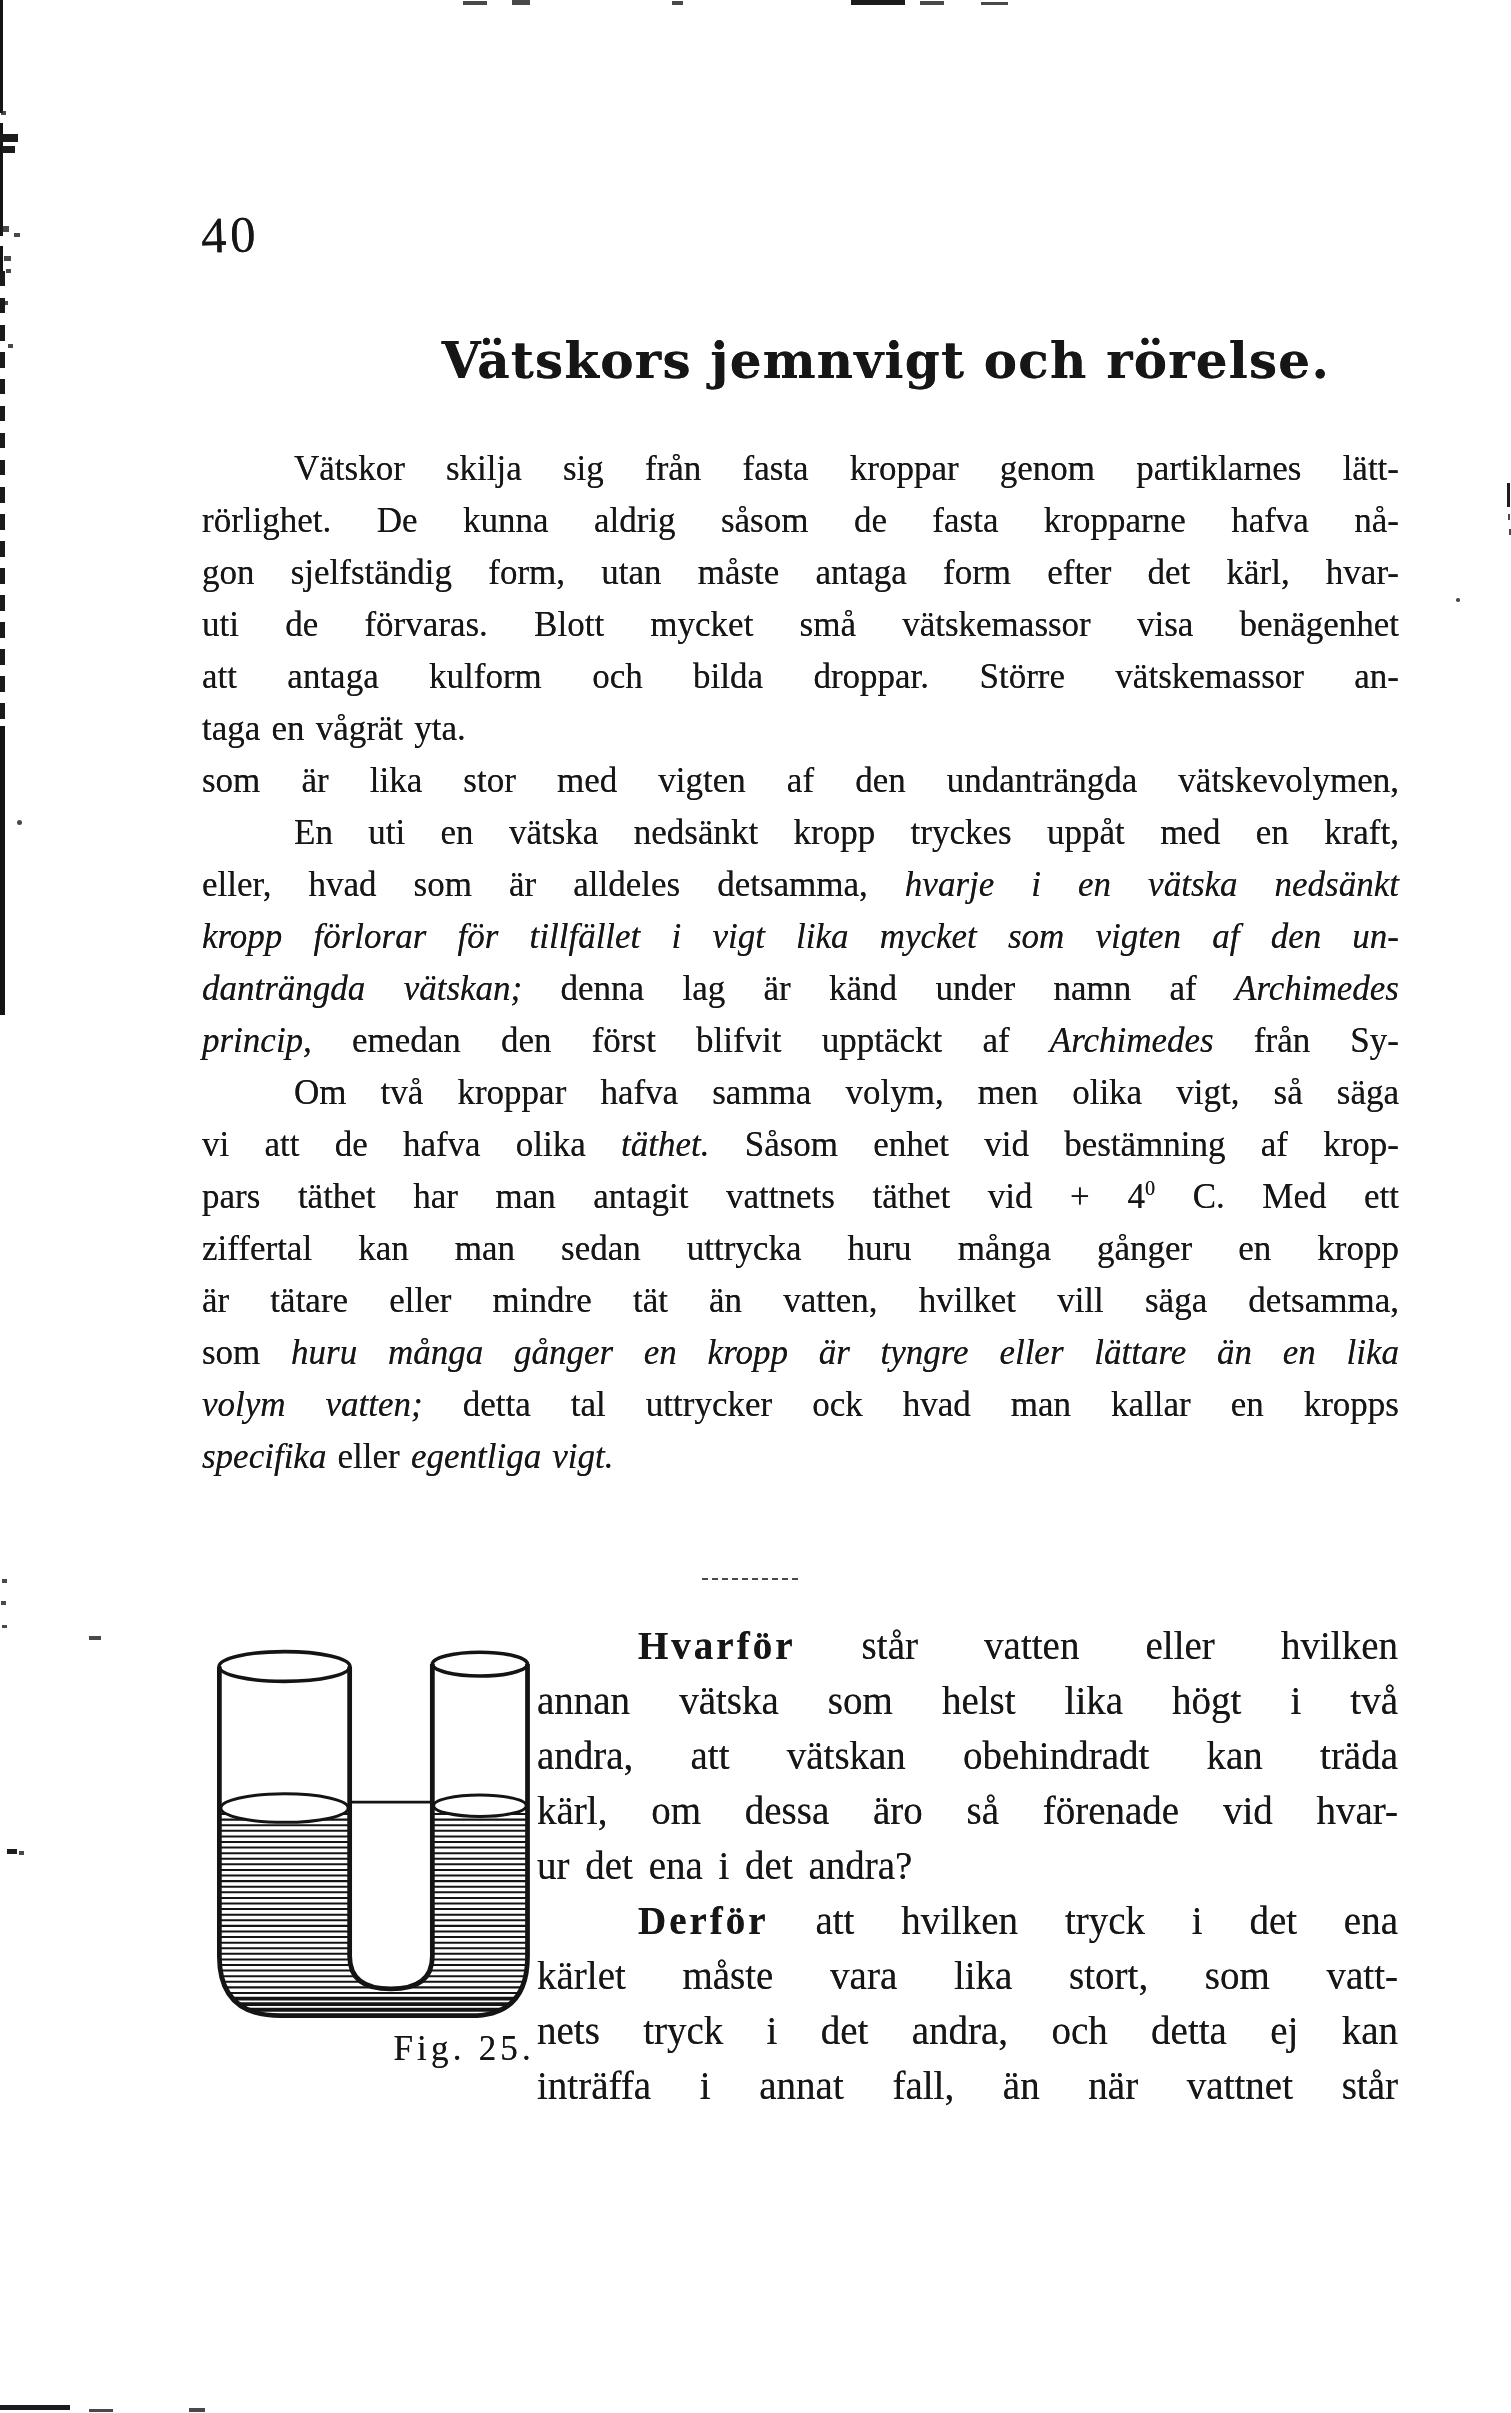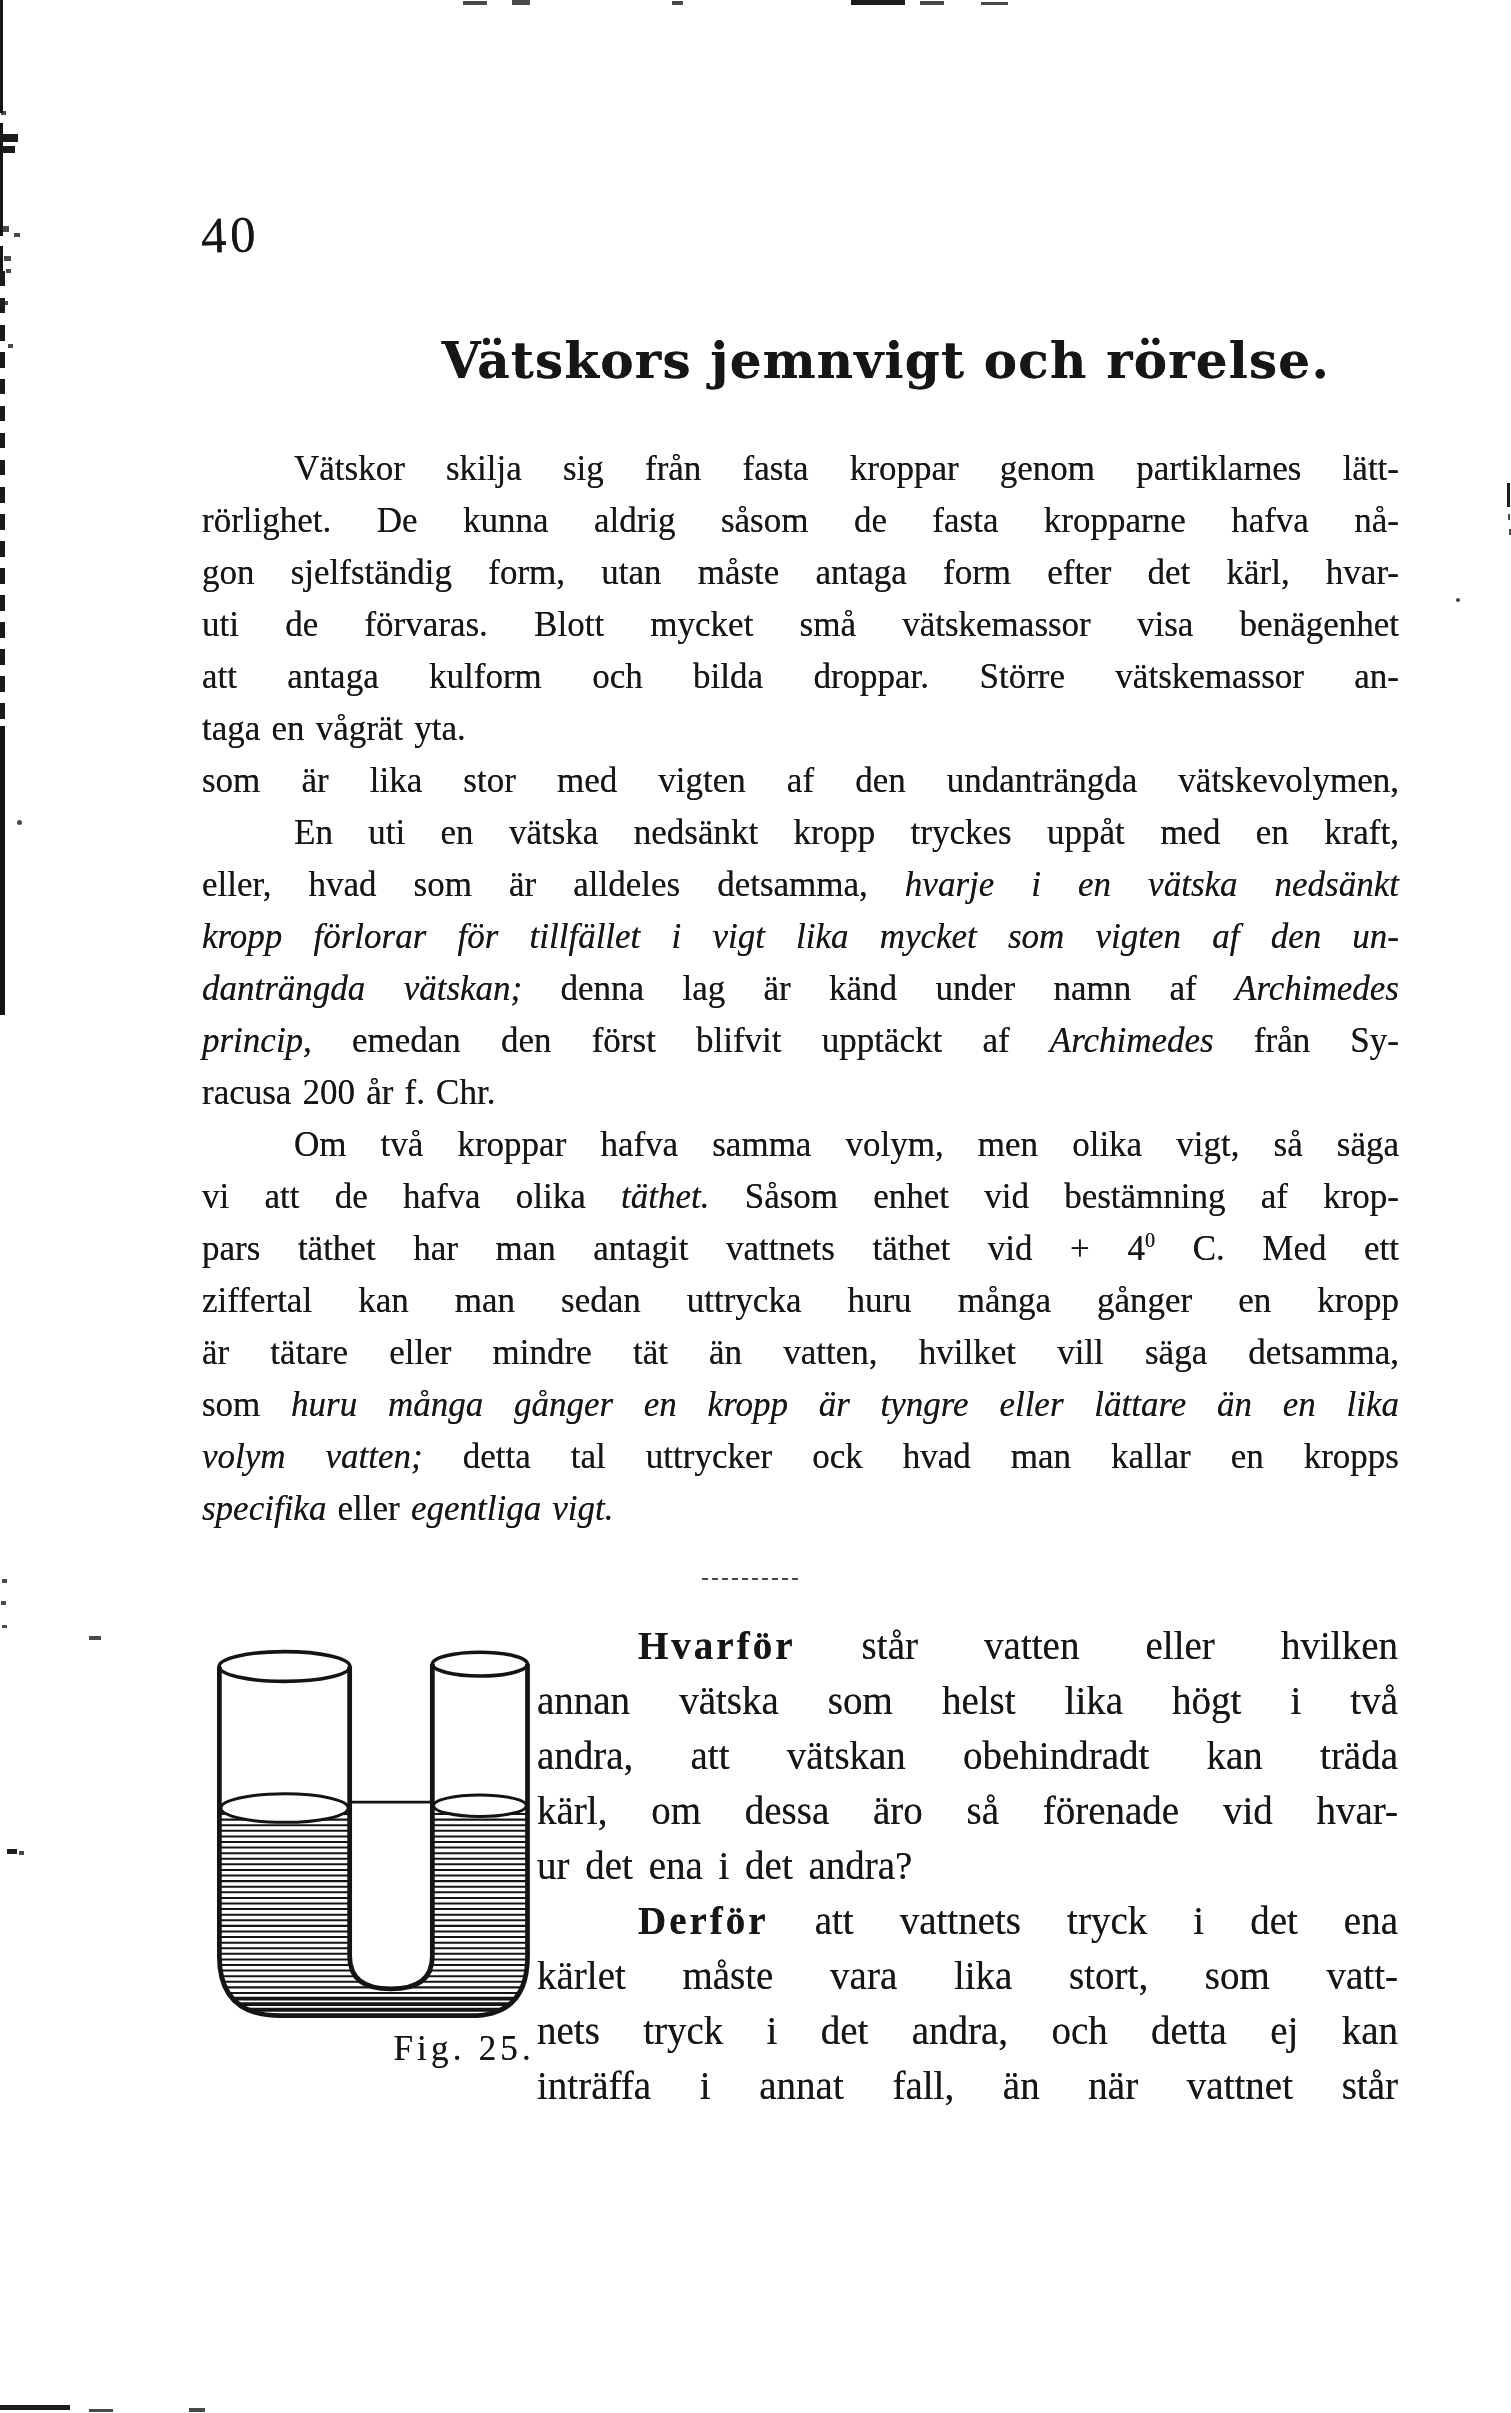--- a/index.html
+++ b/index.html
@@ -97,21 +97,20 @@
         <div class="line"><span>att antaga kulform och bilda droppar. Större vätskemassor an-</span></div>
         <div class="line end"><span>taga en vågrät yta.</span></div>
       </div>
     <div>
         <div class="line"><span>som är lika stor med vigten af den undanträngda vätskevolymen,</span></div>
         <div class="line ind"><span>En uti en vätska nedsänkt kropp tryckes uppåt med en kraft,</span></div>
         <div class="line"><span>eller, hvad som är alldeles detsamma, </span><span class="it">hvarje i en vätska nedsänkt</span></div>
         <div class="line"><span class="it">kropp förlorar för tillfället i vigt lika mycket som vigten af den un-</span></div>
         <div class="line"><span class="it">danträngda vätskan;</span><span> denna lag är känd under namn af </span><span class="it">Archimedes</span></div>
         <div class="line"><span class="it">princip,</span><span> emedan den först blifvit upptäckt af </span><span class="it">Archimedes</span><span> från Sy-</span></div>
-        <div class="line end"><span>racusa 200 år f. Chr.</span></div>
       </div>
     <div>
         <div class="line ind"><span>Om två kroppar hafva samma volym, men olika vigt, så säga</span></div>
         <div class="line"><span>vi att de hafva olika </span><span class="it">täthet.</span><span> Såsom enhet vid bestämning af krop-</span></div>
         <div class="line"><span>pars täthet har man antagit vattnets täthet vid + 4</span><span class="sup">0</span><span> C. Med ett</span></div>
         <div class="line"><span>ziffertal kan man sedan uttrycka huru många gånger en kropp</span></div>
         <div class="line"><span>är tätare eller mindre tät än vatten, hvilket vill säga detsamma,</span></div>
         <div class="line"><span>som </span><span class="it">huru många gånger en kropp är tyngre eller lättare än en lika</span></div>
         <div class="line"><span class="it">volym vatten;</span><span> detta tal uttrycker ock hvad man kallar en kropps</span></div>
         <div class="line end"><span class="it">specifika</span><span> eller </span><span class="it">egentliga vigt.</span></div>
@@ -176,21 +175,21 @@
   </div>
 
   <div class="abs" id="figure-caption">Fig. 25.</div>
 
   <div class="abs" id="qa-right-block">
       <div class="line ind"><span class="bd">Hvarför</span><span> står vatten eller hvilken</span></div>
       <div class="line"><span>annan vätska som helst lika högt i två</span></div>
       <div class="line"><span>andra, att vätskan obehindradt kan träda</span></div>
       <div class="line"><span>kärl, om dessa äro så förenade vid hvar-</span></div>
       <div class="line end"><span>ur det ena i det andra?</span></div>
-      <div class="line ind"><span class="bd">Derför</span><span> att vattnets tryck i det ena</span></div>
+      <div class="line ind"><span class="bd">Derför</span><span> att hvilken tryck i det ena</span></div>
       <div class="line"><span>kärlet måste vara lika stort, som vatt-</span></div>
       <div class="line"><span>nets tryck i det andra, och detta ej kan</span></div>
       <div class="line"><span>inträffa i annat fall, än när vattnet står</span></div>
     </div>
 
 
   <div>
     <div class="art soft" style="left:463px;top:1.2px;width:24px;height:3.6px"></div>
     <div class="art soft" style="left:512px;top:0;width:18px;height:4.8px"></div>
     <div class="art soft" style="left:672px;top:1.2px;width:10.7px;height:4.2px"></div>

